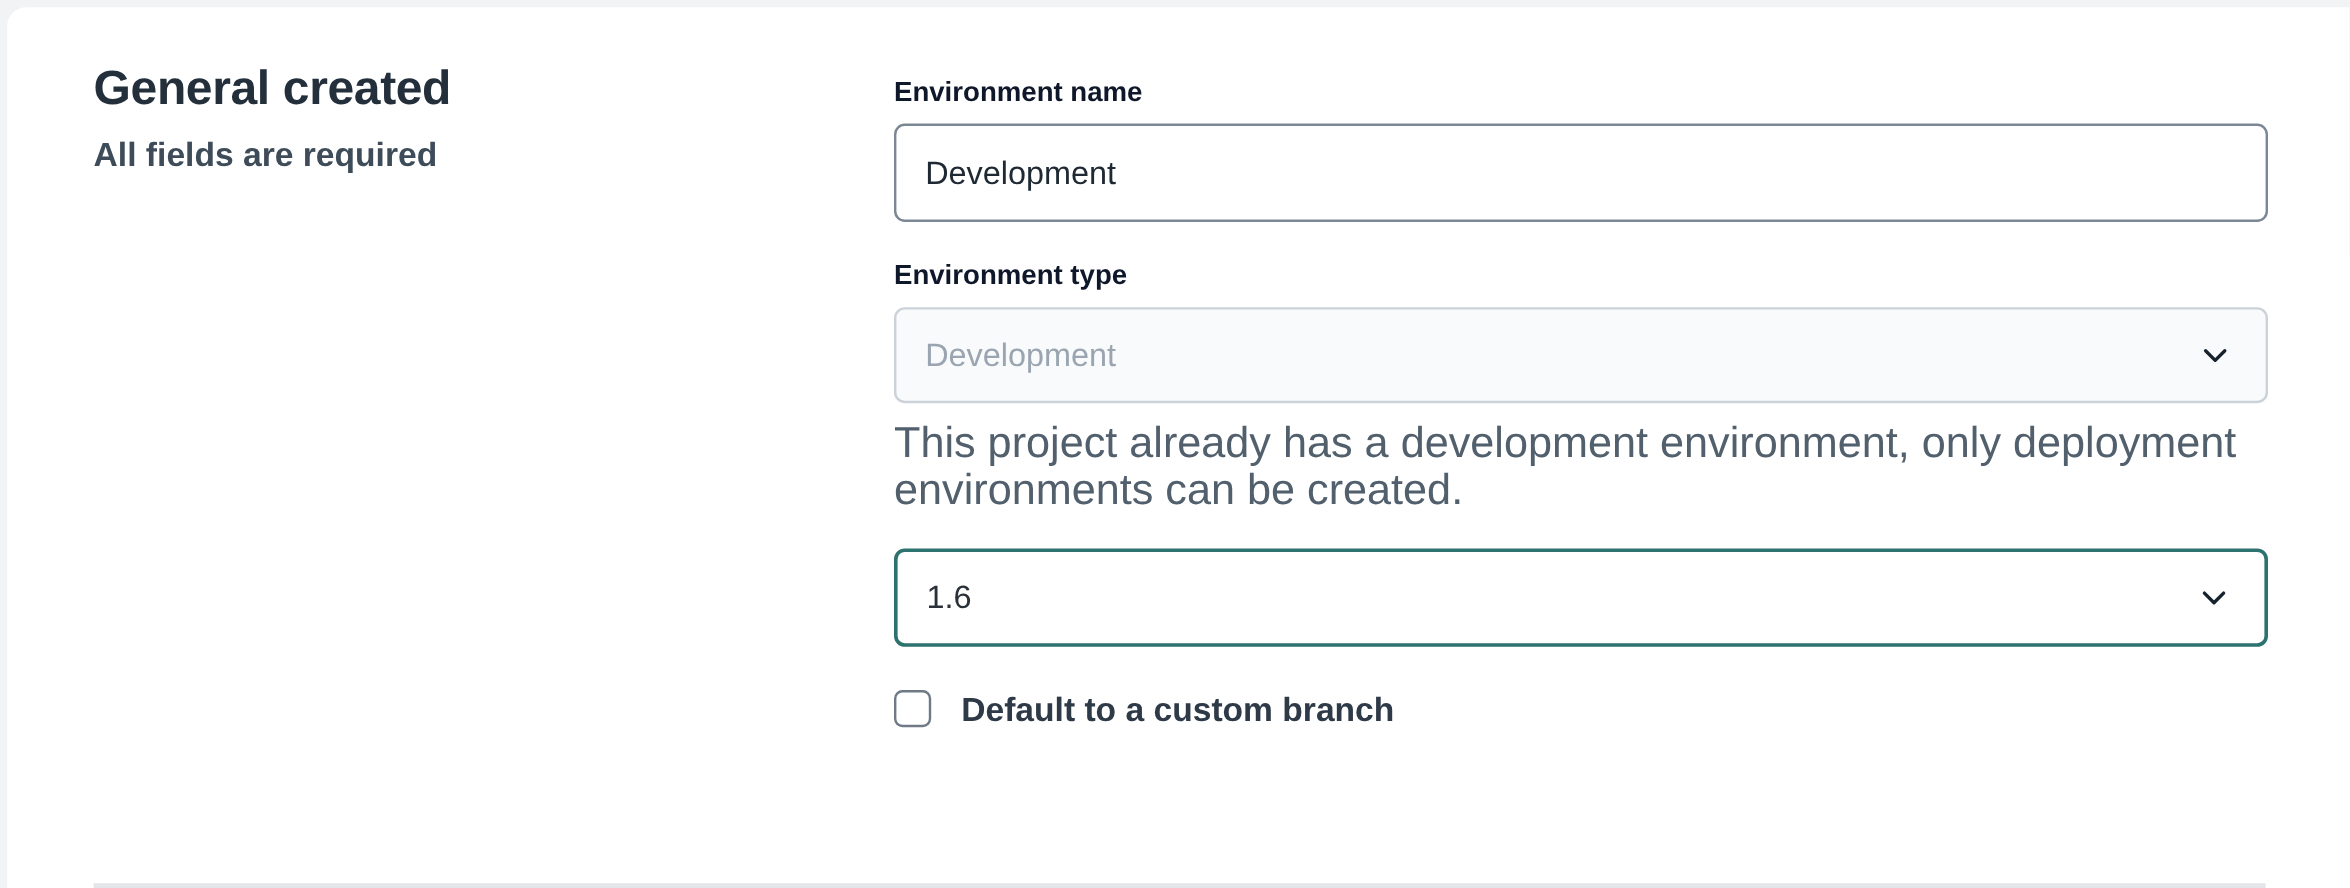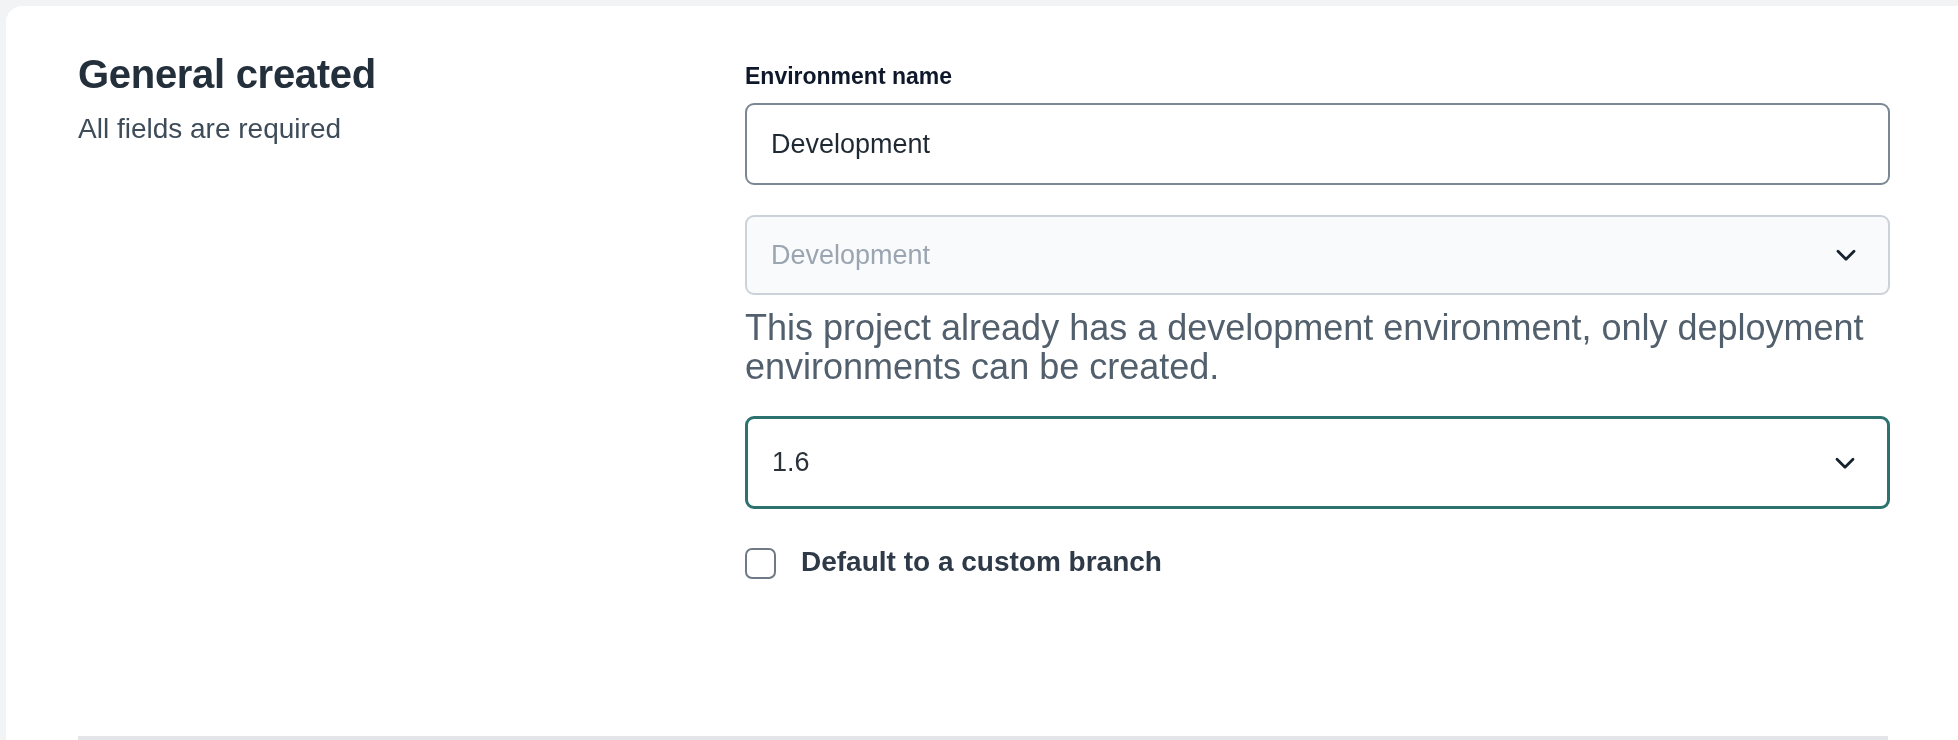--- a/index.html
+++ b/index.html
@@ -25,21 +25,21 @@
   .page-title {
     font-size: 40px;
     font-weight: 700;
     color: #232f3b;
     letter-spacing: -0.3px;
     line-height: 48px;
     margin-top: 4px;
   }
   .page-subtitle {
     font-size: 28px;
-    font-weight: 400;
+    font-weight: 700;
     color: #3e4c59;
     margin-top: 14px;
     line-height: 34px;
   }
   .form-col { width: 1145px; flex: none; padding-top: 16px; }
   .field-label {
     display: block;
     font-size: 23px;
     font-weight: 700;
     color: #0f172a;
@@ -53,21 +53,21 @@
     border-radius: 9px;
     padding: 0 24px;
     font-family: "Liberation Sans", sans-serif;
     font-size: 27px;
     color: #1f2933;
     background: #ffffff;
     outline: none;
   }
   .select {
     width: 100%;
-    height: 93px;
+    height: 82px;
     border-radius: 9px;
     display: flex;
     align-items: center;
     justify-content: space-between;
     padding: 0 26px 0 24px;
     font-size: 27px;
     background: #ffffff;
   }
   .select.disabled {
     border: 2px solid #ccd2d9;
@@ -86,21 +86,21 @@
     font-size: 36px;
     font-weight: 400;
     color: #52606d;
     line-height: 39px;
     margin-top: 13px;
     max-width: 1145px;
   }
   .help-spacer { margin-bottom: 30px; }
   .checkbox-row {
     display: flex;
-    align-items: flex-end;
+    align-items: flex-start;
     margin-top: 36px;
     cursor: pointer;
   }
   .checkbox-box {
     width: 31px; height: 31px;
     border: 2px solid #6f7a86;
     border-radius: 7px;
     background: #ffffff;
     flex: none;
   }
@@ -132,20 +132,21 @@
     </div>
 
     <div class="form-col">
 
       <div class="field">
         <label class="field-label">Environment name</label>
         <input class="text-input" type="text" value="Development" style="">
       </div>
 
       <div class="field tight">
+        <label class="field-label">Environment type</label>
         <div class="select disabled">
           <span class="select-value">Development</span>
           <svg class="chevron-icon" width="32" height="32" viewBox="0 0 24 24" fill="none">
             <path d="M6 9.2 L12 15.2 L18 9.2" stroke="#16222e" stroke-width="2.1" stroke-linecap="round" stroke-linejoin="round"></path>
           </svg>
         </div>
         <div class="help-text help-spacer">This project already has a development environment, only deployment environments can be created.</div>
       </div>
 
       <div class="field">

